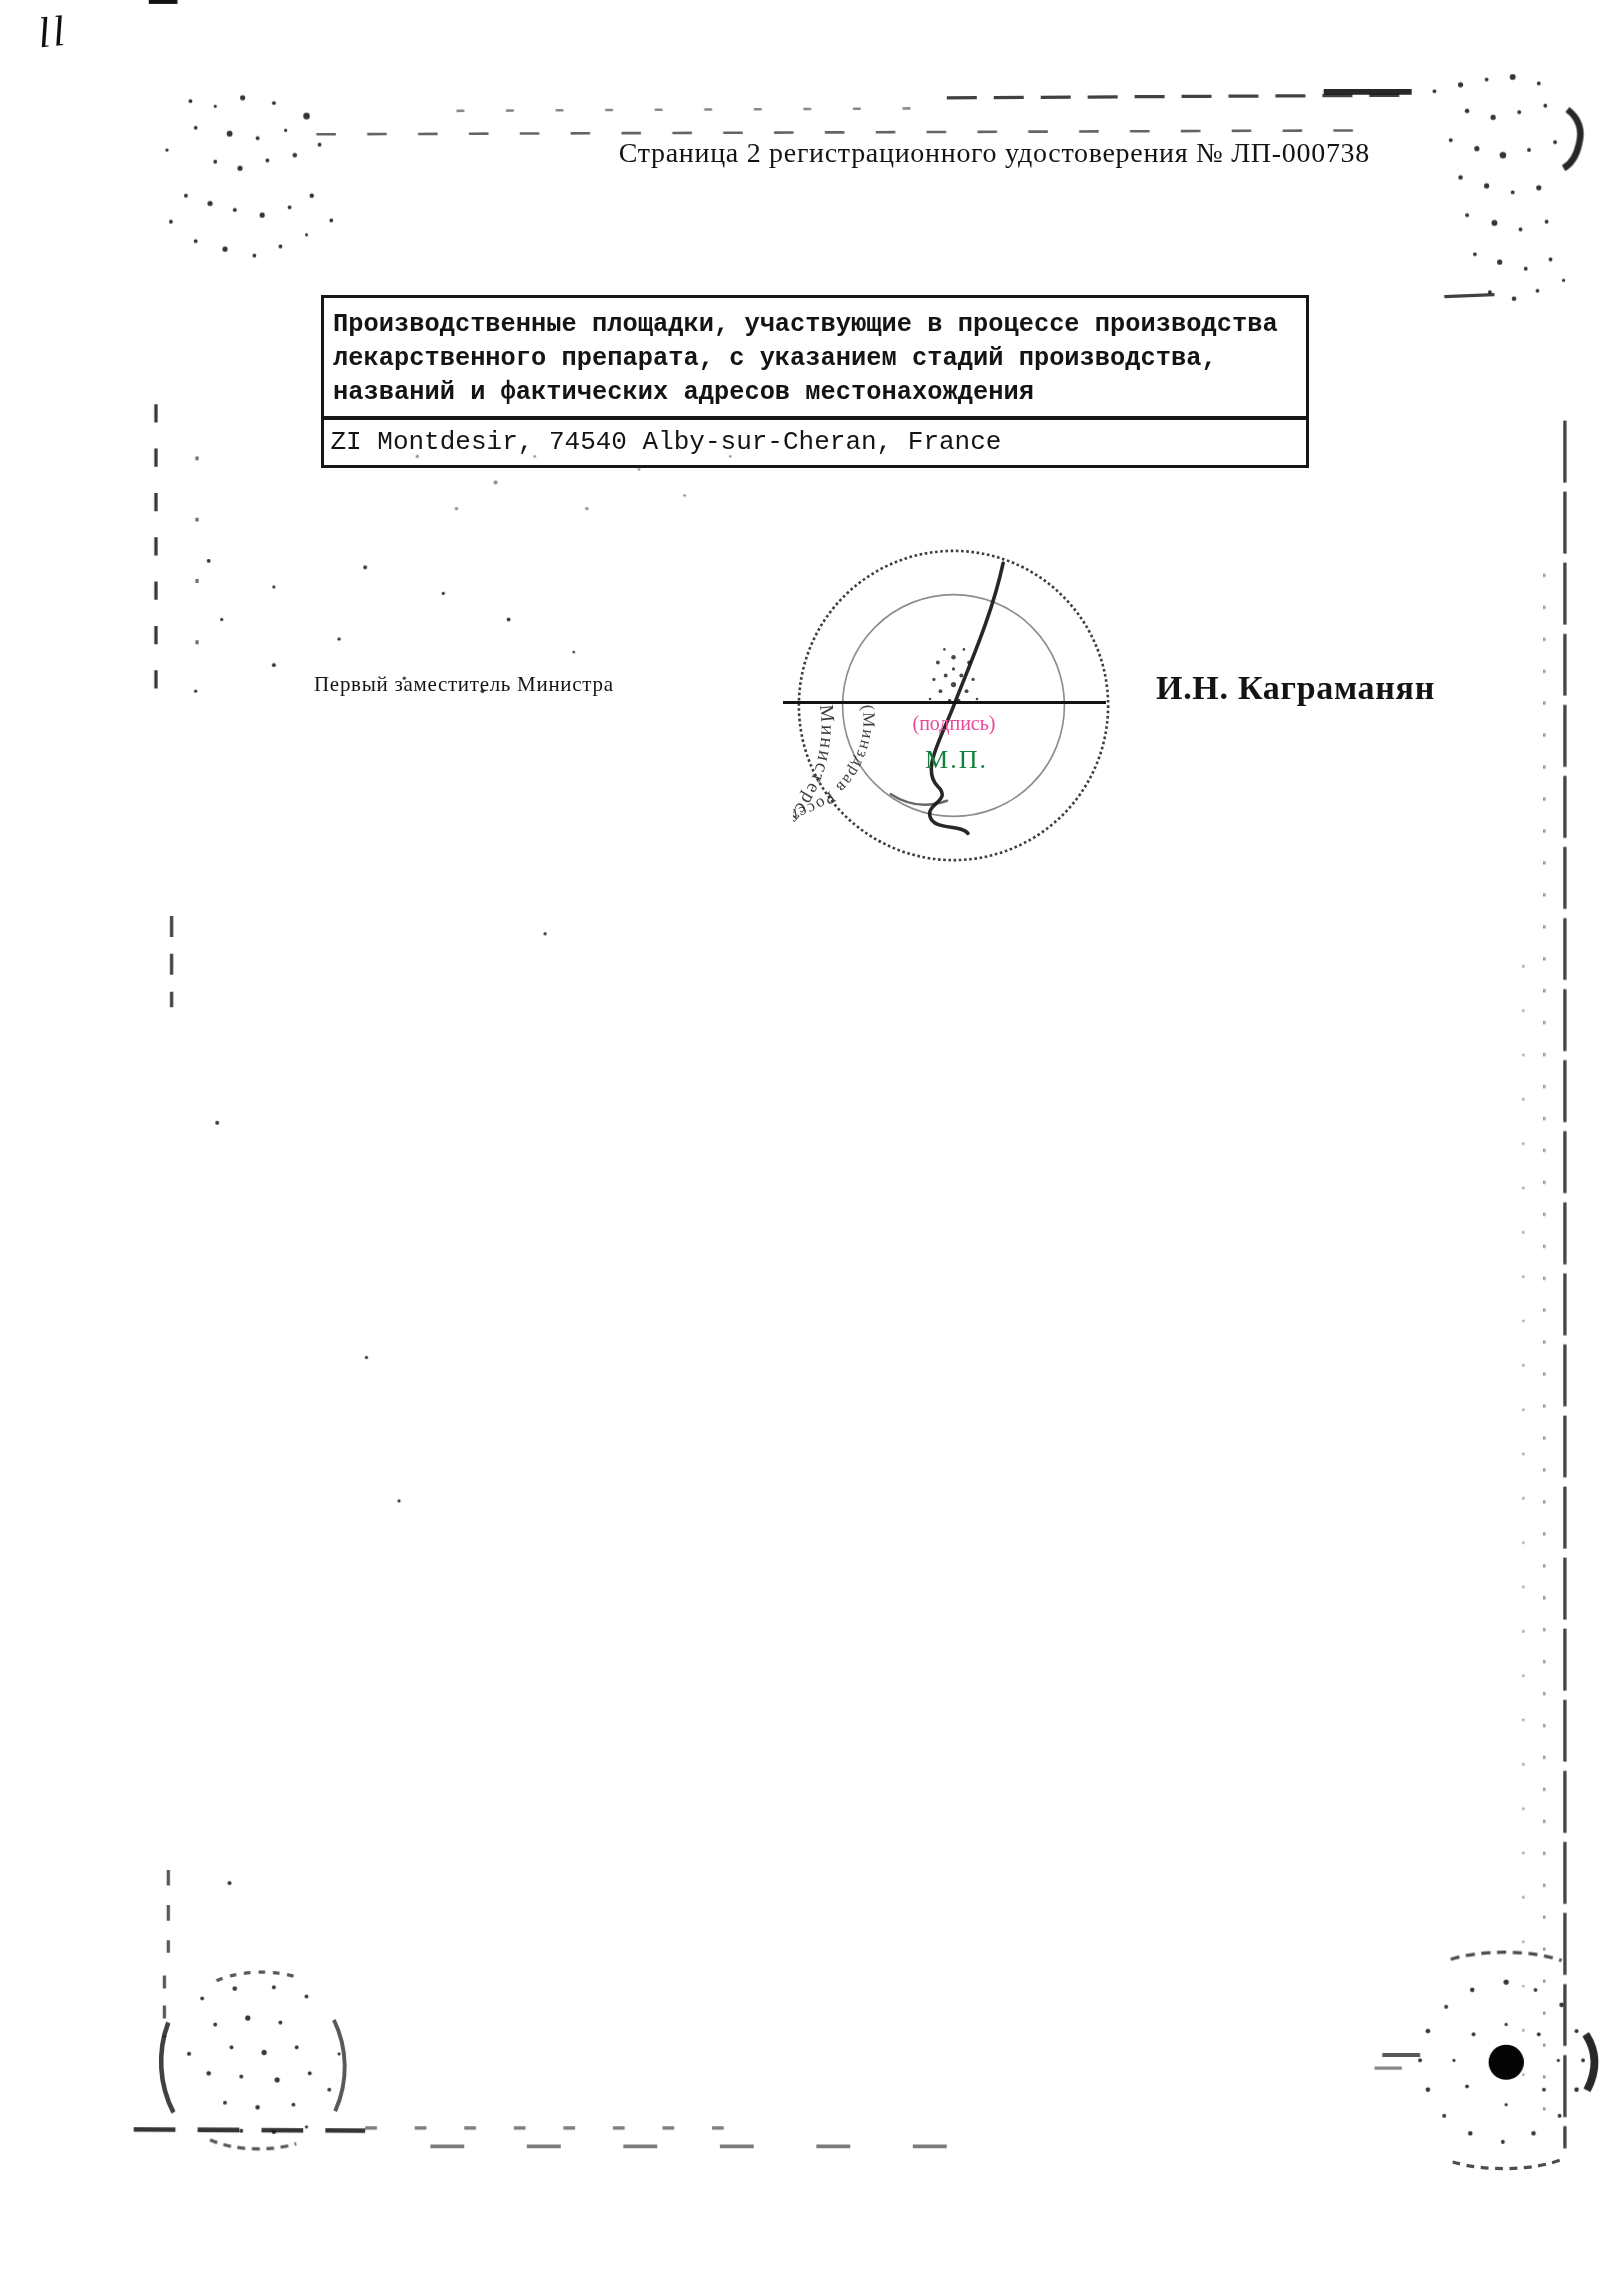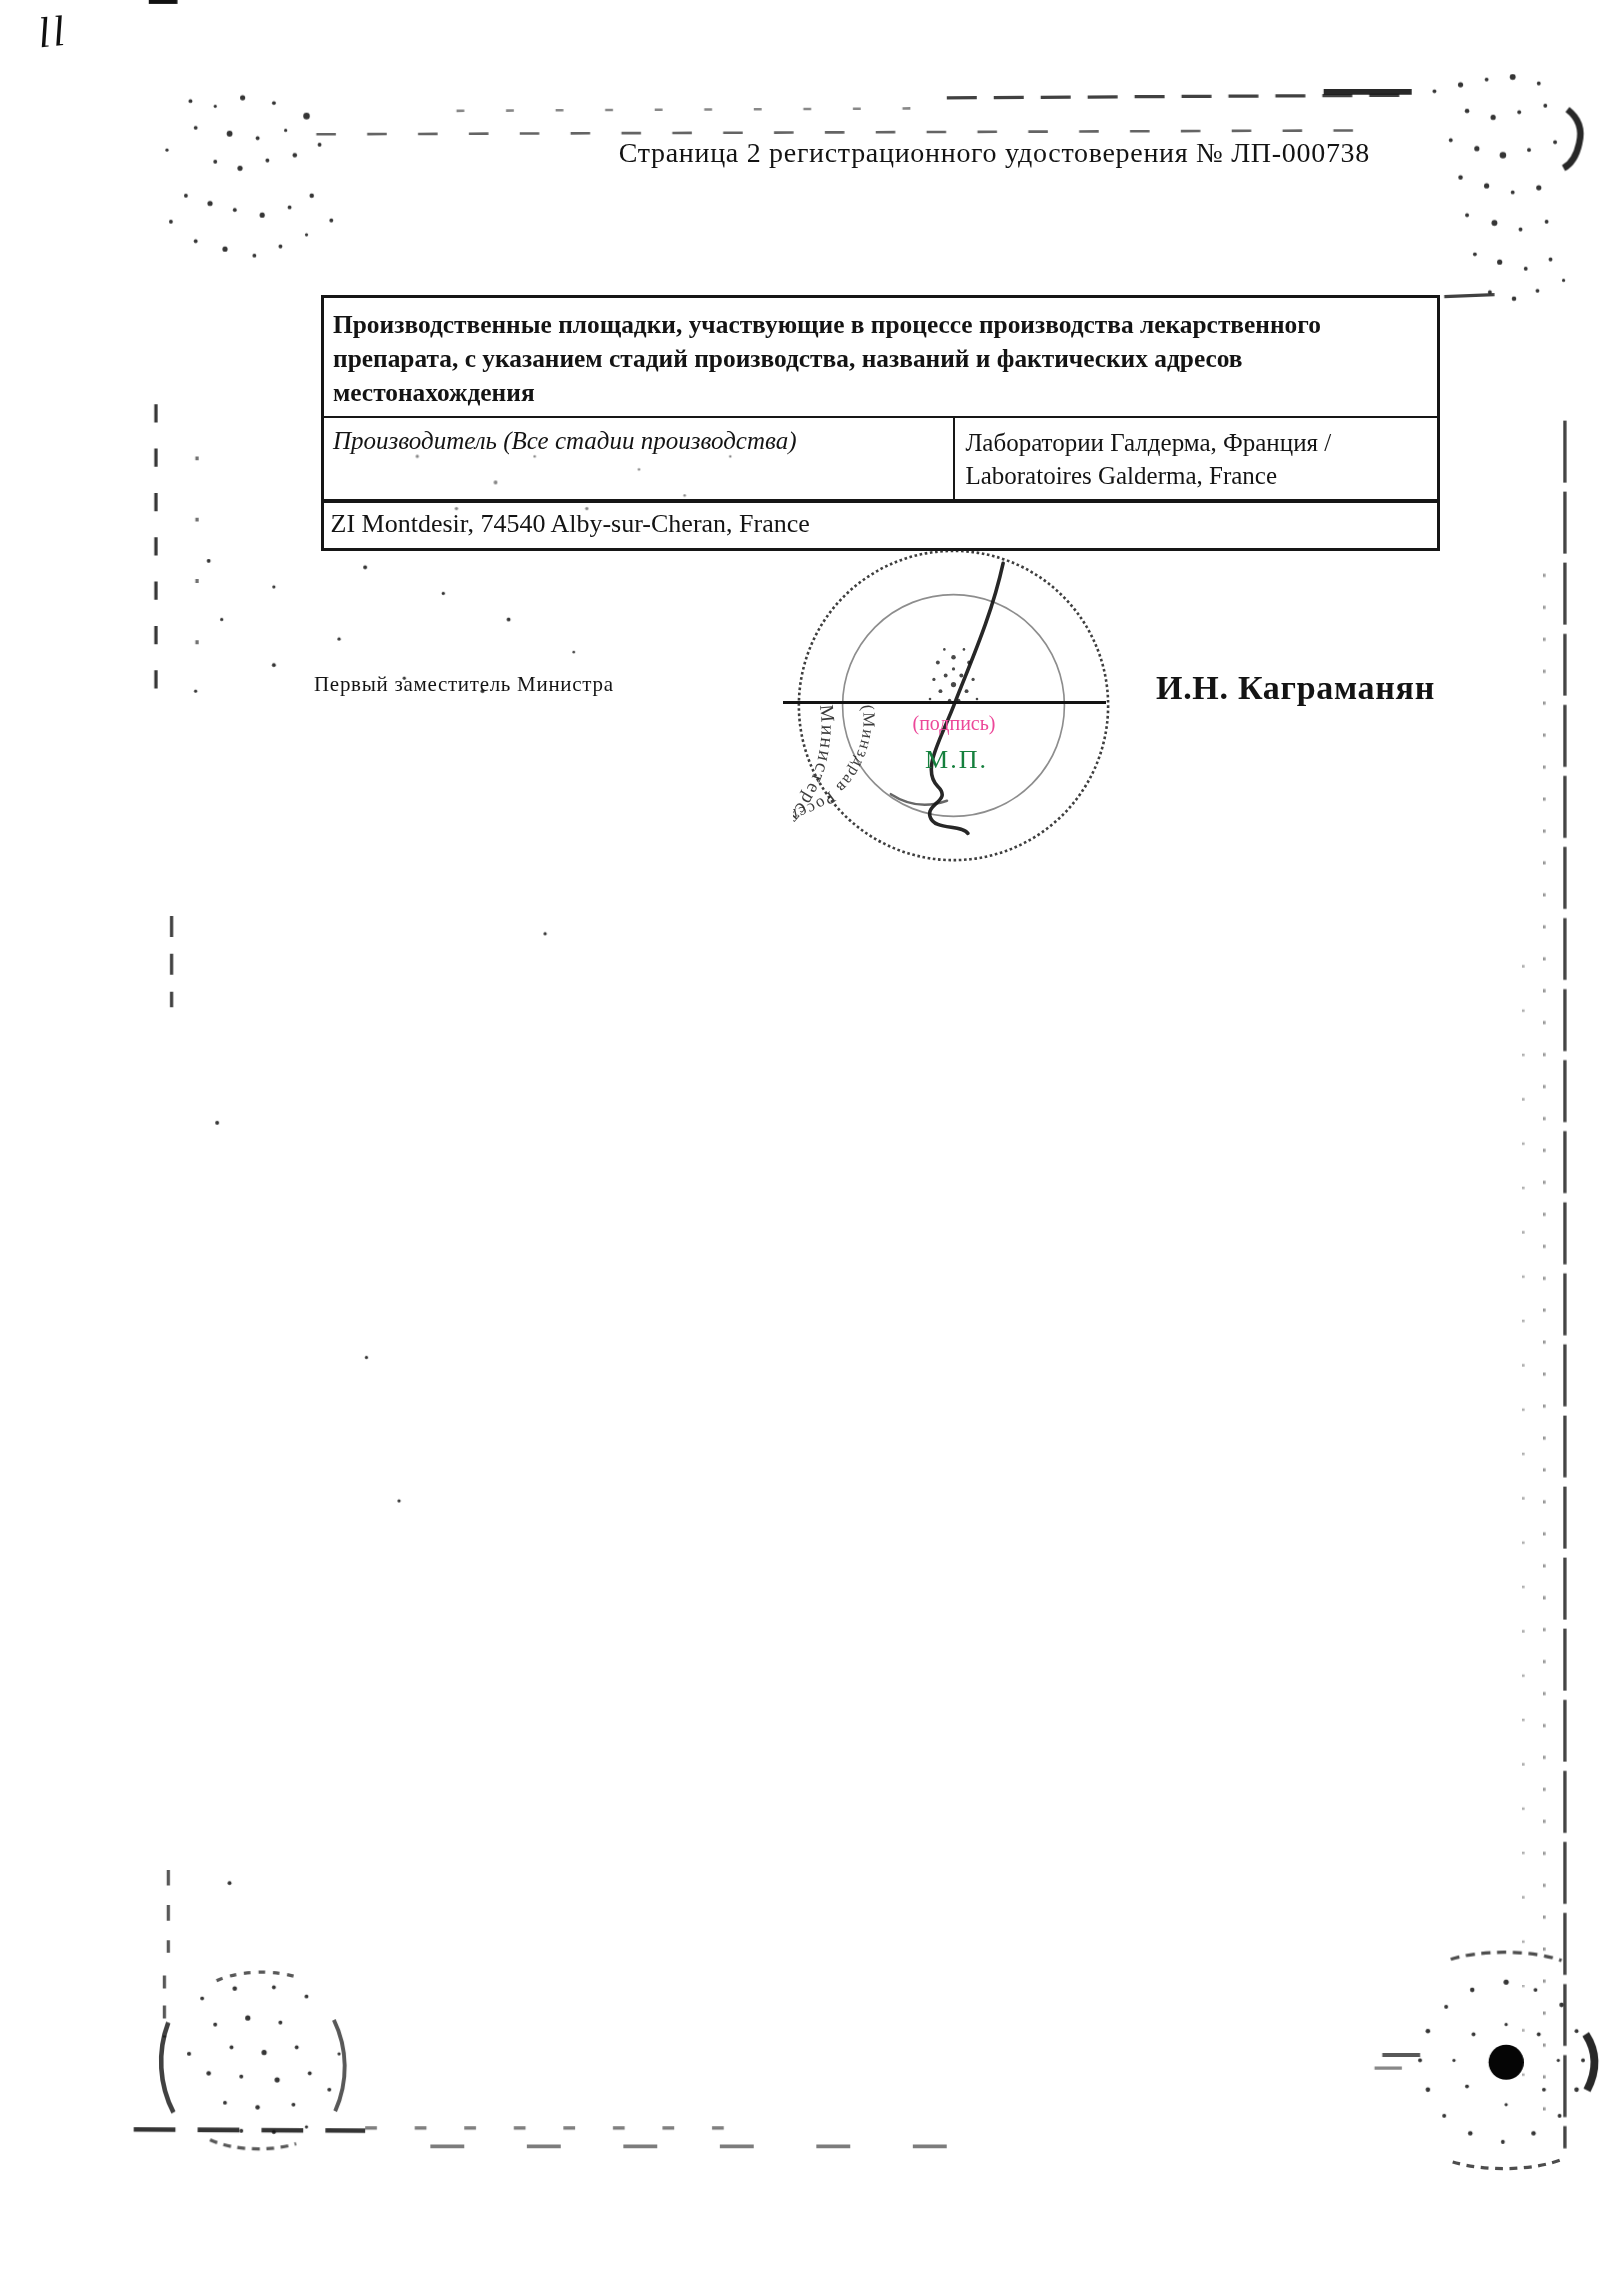--- a/index.html
+++ b/index.html
@@ -22,22 +22,23 @@
   }
 
   .page-title{
     position:absolute;left:450px;top:137px;width:920px;
     text-align:right;
     font-size:28px;letter-spacing:0.7px;
     color:#131313;
   }
 
   .prod-table{
-    position:absolute;left:321px;top:295px;width:1119px;
+    position:absolute;left:321px;top:295px;width:988px;
     border:3.3px solid #161616;
+    font-family:Liberation Mono, monospace;
   }
   .t-header{
     min-height:103px;
     padding:10.4px 14.3px 6.5px 9px;
     font-weight:bold;font-size:25.4px;line-height:1.33;
   }
   .t-row2{
     display:flex;border-top:2.6px solid #161616;min-height:74px;
   }
   .cell-left{
@@ -89,27 +90,20 @@
 <body>
 
 <div id="page">
 
   <div class="pen-mark">ll</div>
 
   <div class="page-title">Страница 2 регистрационного удостоверения № ЛП-000738</div>
 
   <div class="prod-table">
     <div class="t-header">Производственные площадки, участвующие в процессе производства лекарственного препарата, с указанием стадий производства, названий и фактических адресов местонахождения</div>
-    <div class="t-row2">
-      <div class="cell-left">Производитель (Все стадии производства)</div>
-      <div class="cell-right">
-        <div>Лаборатории Галдерма, Франция /</div>
-        <div>Laboratoires Galderma, France</div>
-      </div>
-    </div>
     <div class="t-row3">ZI Montdesir, 74540 Alby-sur-Cheran, France</div>
   </div>
 
   <div class="sig-title">Первый заместитель Министра</div>
 
   <svg class="stamp" width="321" height="321" viewBox="0 0 492 492">
     <circle cx="246" cy="246" r="237" fill="none" stroke="#1c1c1c" stroke-width="4" stroke-dasharray="4 4" opacity=".85"></circle>
     <circle cx="246" cy="246" r="170" fill="none" stroke="#1c1c1c" stroke-width="2.5" opacity=".5"></circle>
     <defs>
       <path id="ringOuter" d="M 41,246 A 205,205 0 1 1 40.9,245.4" fill="none"></path>

